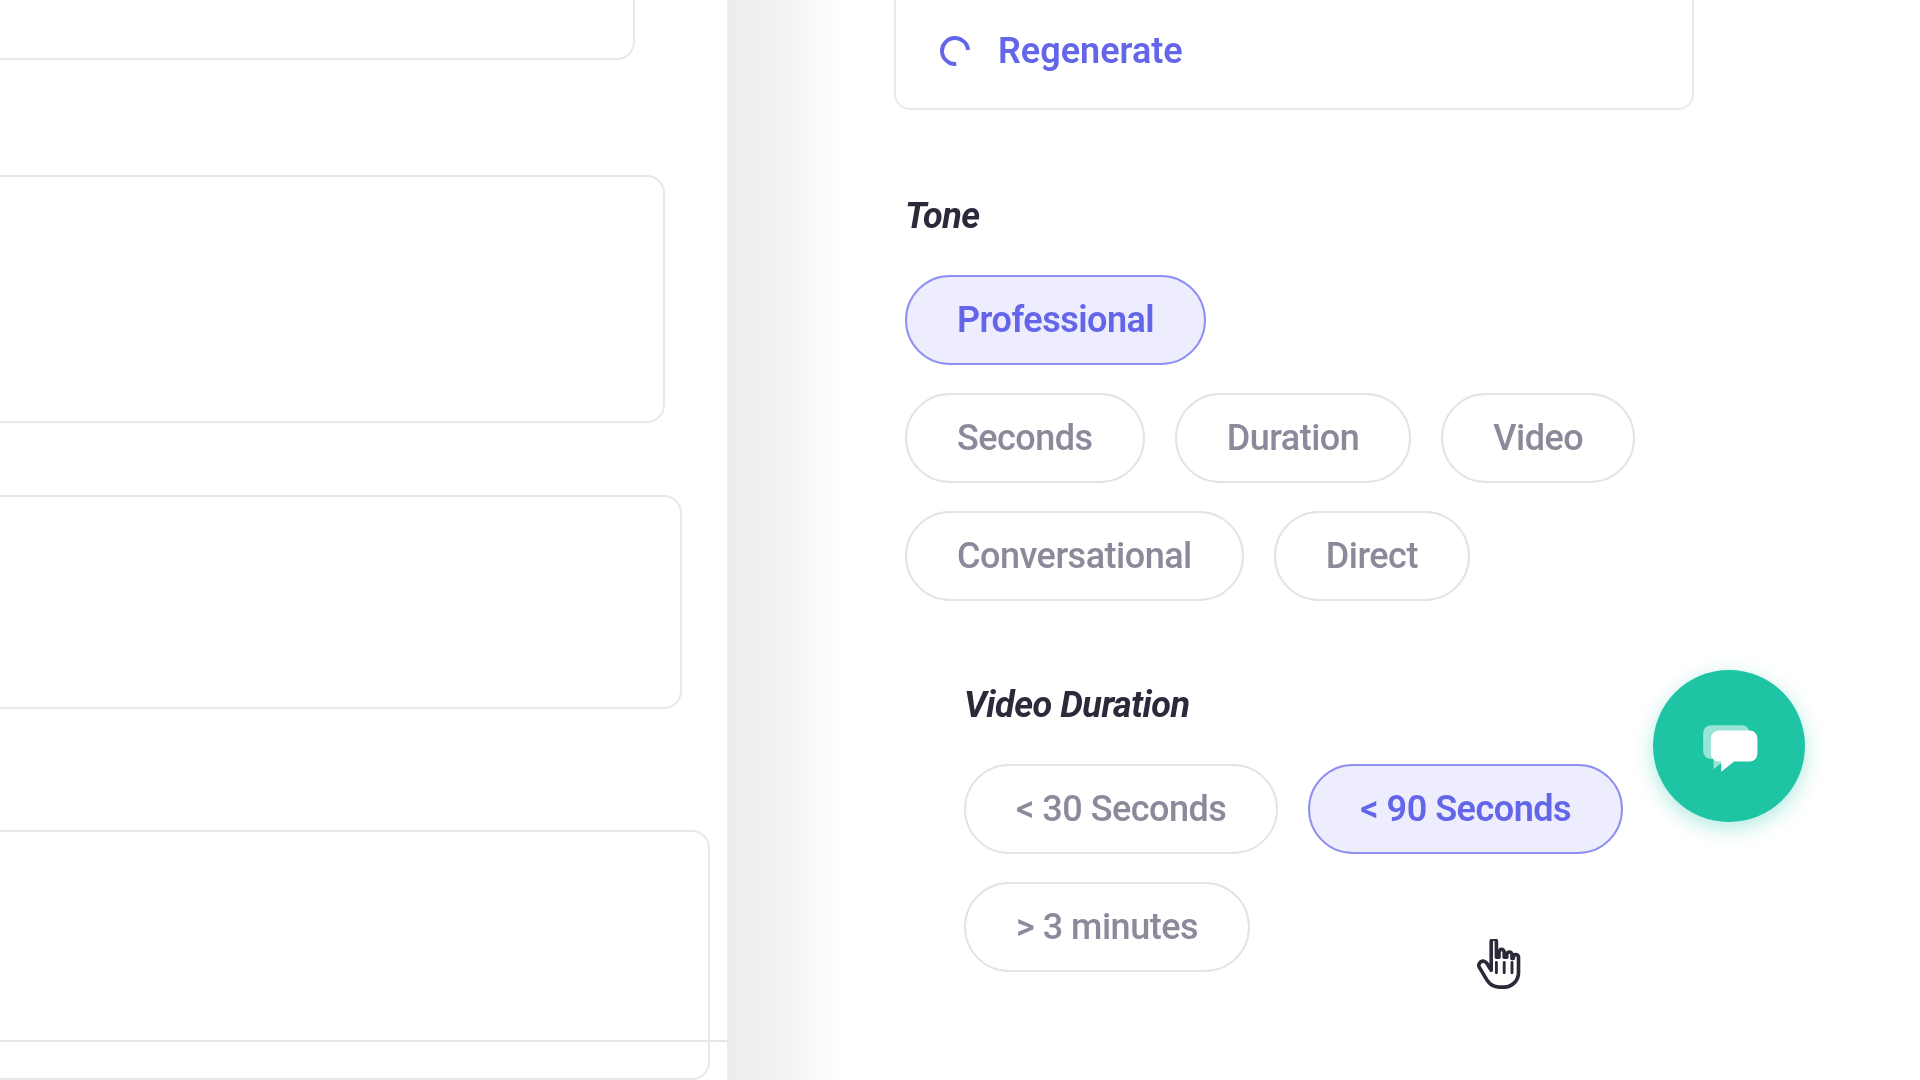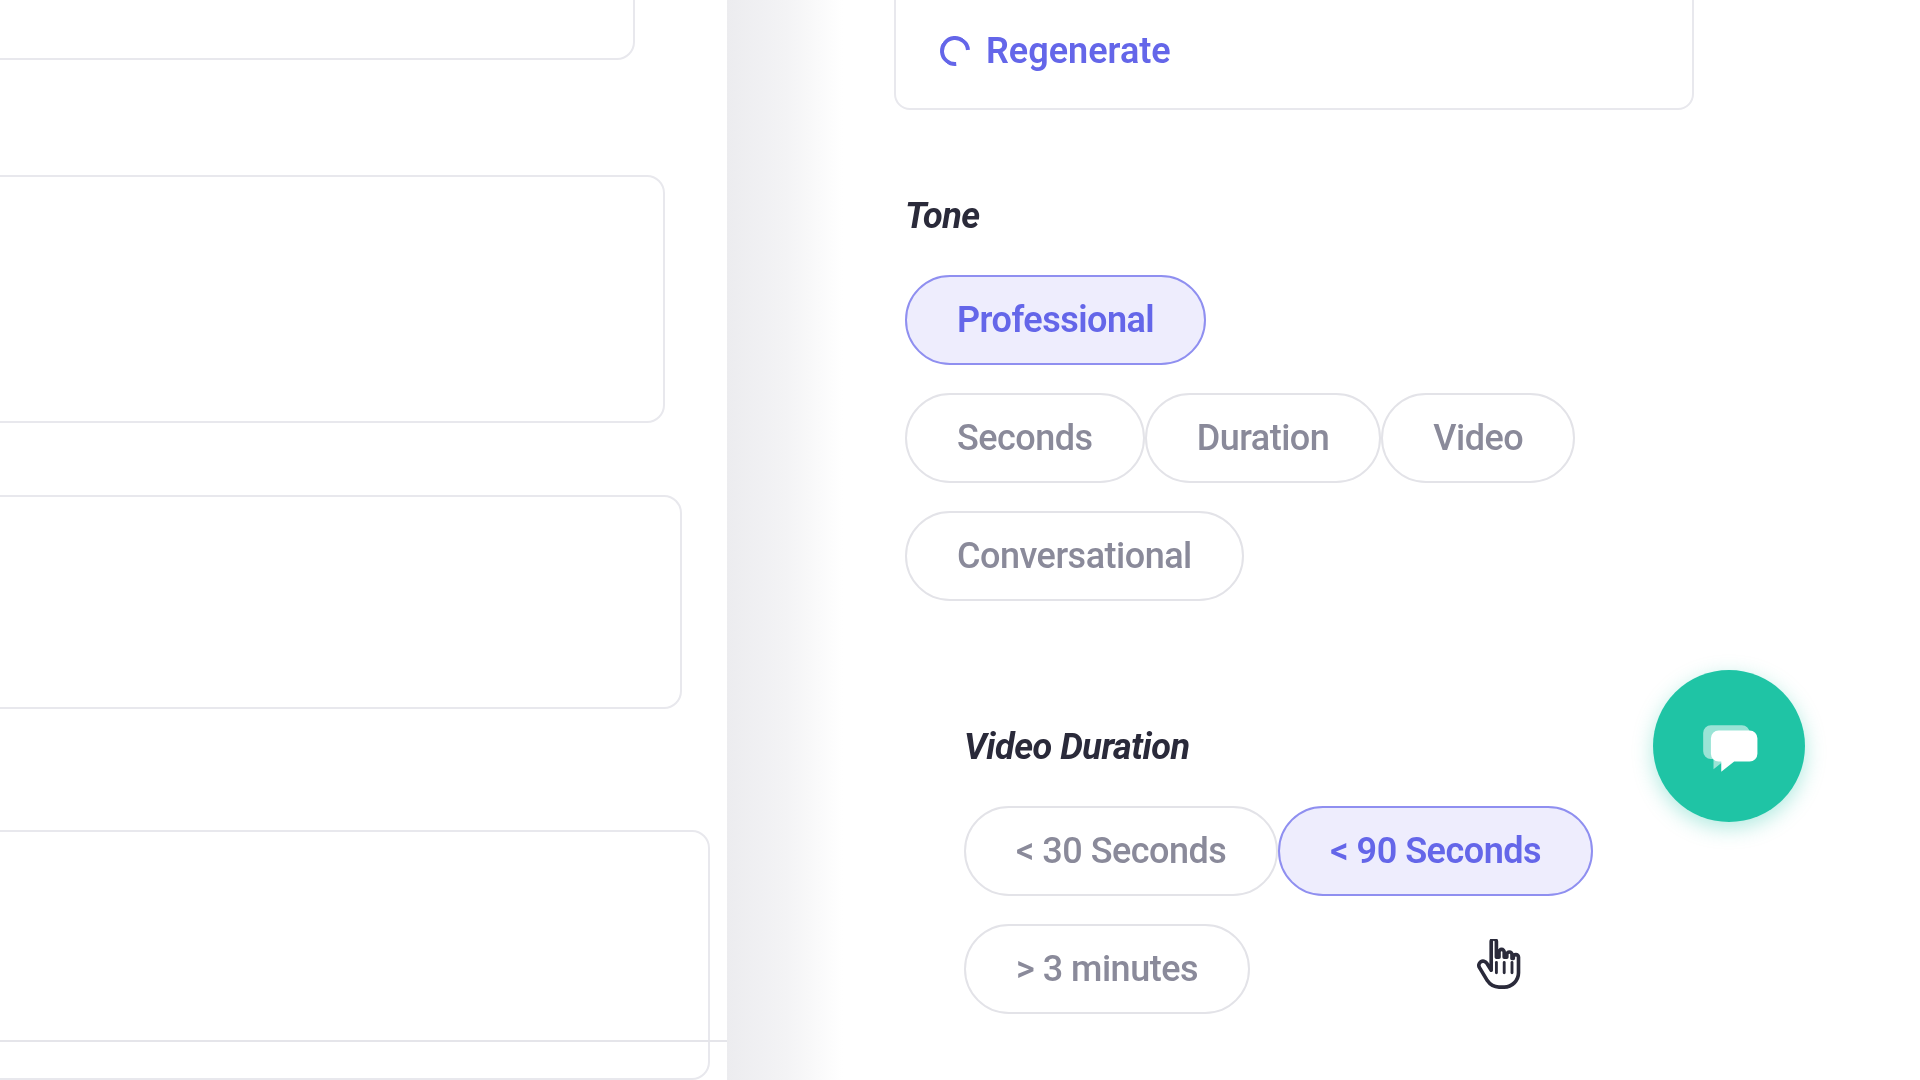--- a/index.html
+++ b/index.html
@@ -86,21 +86,21 @@
       border: 2px solid #e8e8ed;
       border-radius: 16px;
       background: #ffffff;
       display: flex;
       align-items: flex-end;
       padding: 0 0 36px 44px;
     }
     .regenerate-content {
       display: flex;
       align-items: center;
-      gap: 16px;
+      gap: 28px;
     }
     .regen-icon {
       width: 30px;
       height: 30px;
       border: 4px solid #6466e9;
       border-radius: 50%;
       border-right-color: transparent;
       transform: rotate(40deg);
     }
     .regenerate-label {
@@ -118,24 +118,25 @@
       margin-bottom: 38px;
       letter-spacing: -0.5px;
       font-style: italic;
     }
     .tone-section {
       left: 905px;
       top: 195px;
     }
     .duration-section {
       left: 964px;
-      top: 726px;
+      top: 684px;
     }
     .pill-row {
       display: flex;
+      gap: 30px;
       margin-bottom: 28px;
       flex-wrap: wrap;
     }
     .pill {
       padding: 22px 50px;
       border: 2px solid #e3e3e8;
       border-radius: 60px;
       font-size: 36px;
       font-weight: 500;
       color: #8a8a9a;
@@ -208,20 +209,21 @@
     <div class="pill-row">
       <div class="pill selected">Professional</div>
     </div>
     <div class="pill-row">
       <div class="pill">Seconds</div>
       <div class="pill">Duration</div>
       <div class="pill">Video</div>
     </div>
     <div class="pill-row">
       <div class="pill">Conversational</div>
+      <div class="pill">Direct</div>
     </div>
   </div>
 </div>
 
 <div class="section duration-section">
   <div class="section-label">Video Duration</div>
   <div>
     <div class="pill-row">
       <div class="pill">&lt; 30 Seconds</div>
       <div class="pill selected">&lt; 90 Seconds</div>

